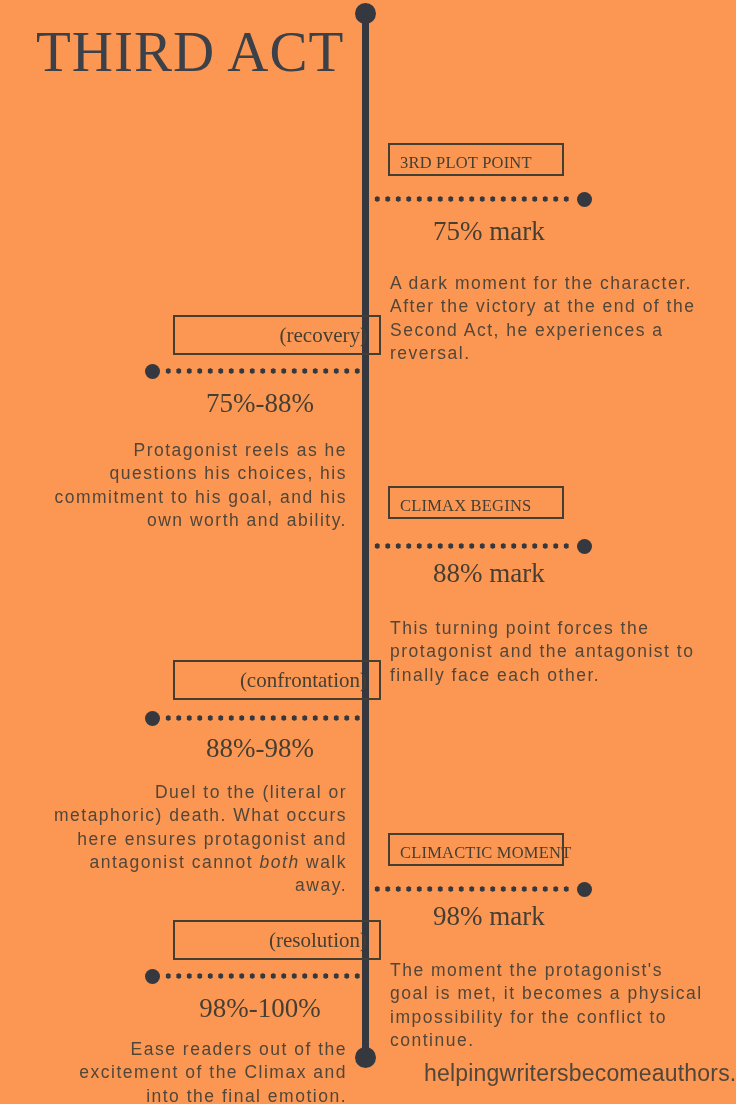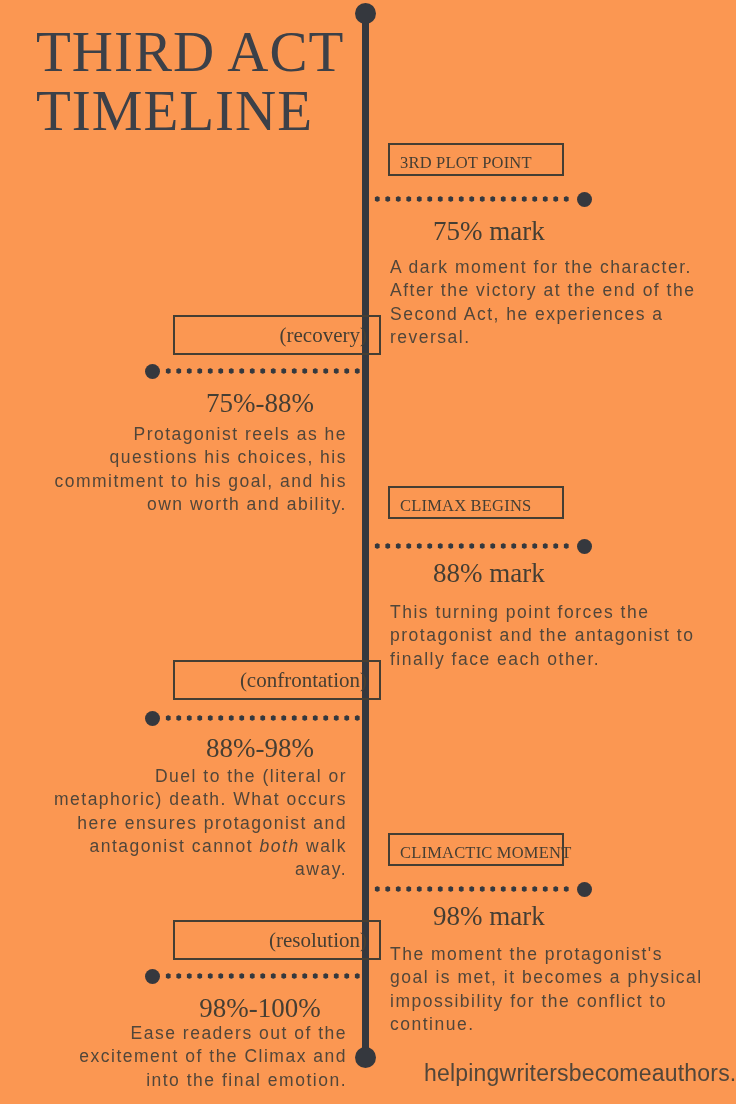--- a/index.html
+++ b/index.html
@@ -84,40 +84,40 @@
     color: var(--ink-box, #453e33);
   }
   .range-label { width: 220px; text-align: center; }
 
   
   .para {
     font-size: 17.5px;
     letter-spacing: 1.5px;
     line-height: 1.33;
     color: var(--ink-body, #51463a);
+    margin-top: 16px;
   }
   .para.rt { width: 315px; text-align: left; }
   .para.lt { width: 307px; text-align: right; }
   .para em { font-style: italic; }
 
   
   .site-credit {
     font-size: 23px;
     color: var(--ink-body, #453f38);
     letter-spacing: 0.2px;
   }
 </style>
 </head>
 <body>
 
 <div class="canvas">
 
   <div class="abs title" style="left:36px; top:22px;">
     <div>THIRD ACT</div>
-    <div>TIMELINE</div>
   </div>
 
   <div class="abs spine" style="left:362px; top:13px; height:1045px;"></div>
   <div class="abs spine-dot" style="left:355px; top:3px;"></div>
   <div class="abs spine-dot" style="left:355px; top:1047px;"></div>
 
   <div class="abs event-box rt" style="left:388px; top:143px;">
     <span>3RD PLOT POINT</span>
   </div>
   <div class="abs dotline rt" style="left:372px; top:191px; width:220px;">

